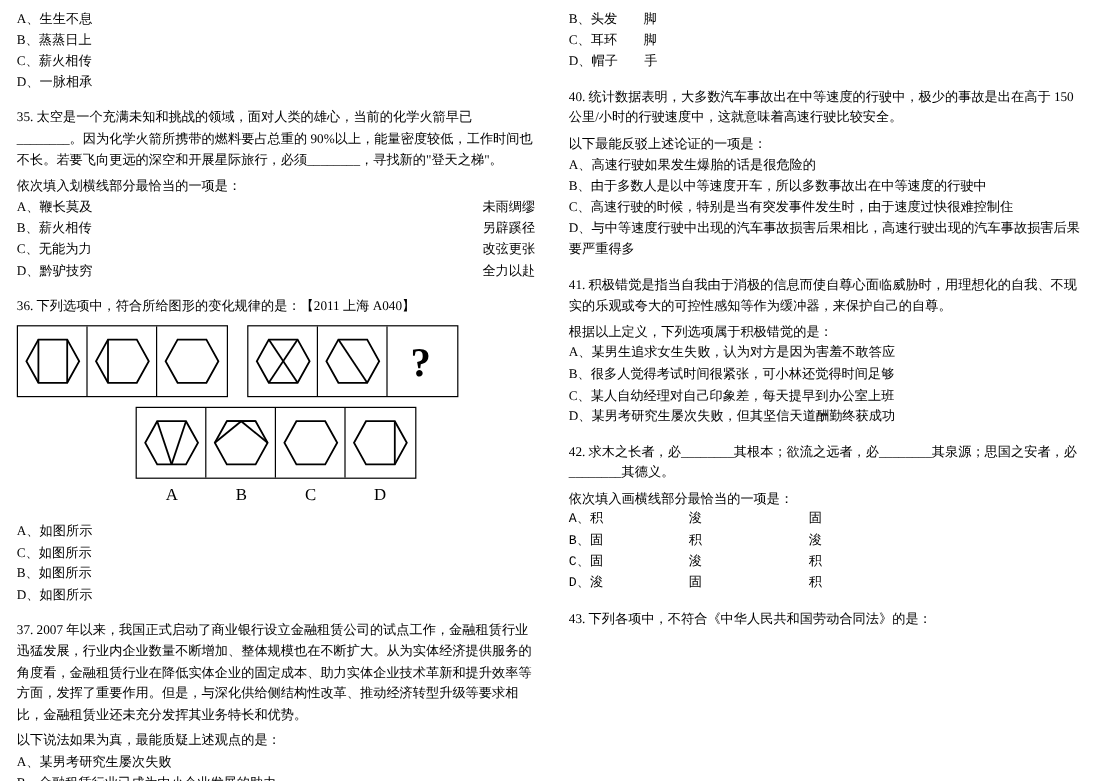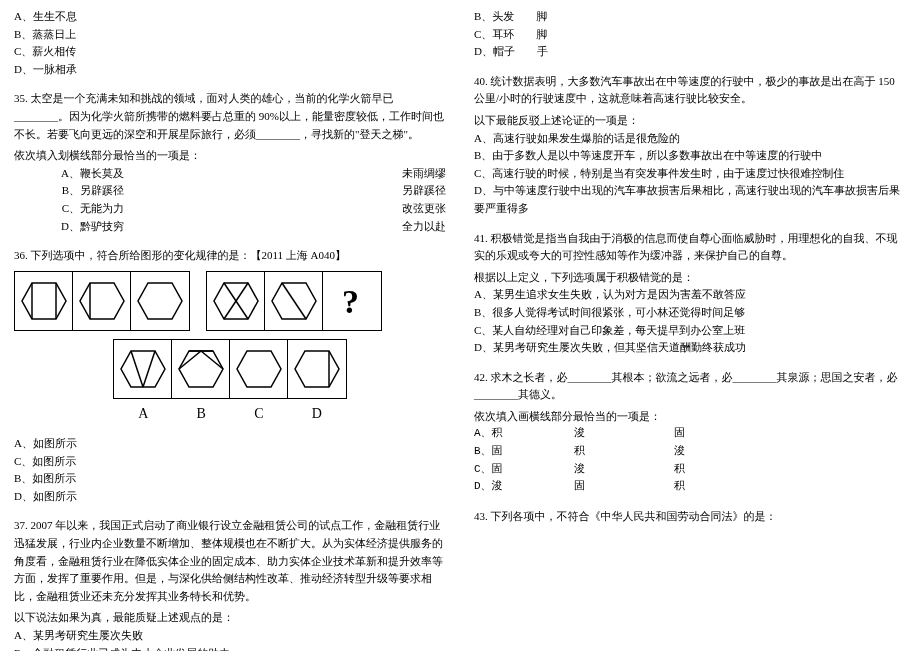--- a/index.html
+++ b/index.html
@@ -61,21 +61,21 @@
     .letters-row {
       display: flex;
       margin: 0 auto 10px auto;
       width: 232px;
       justify-content: space-around;
       font-size: 14px;
     }
     .two-col-opts {
       display: flex;
     }
-    .two-col-opts .col-a { width: 110px; text-align: right; }
+    .two-col-opts .col-a { width: 110px; }
     .two-col-opts .col-b { flex: 1; text-align: right; }
     .blank-opts {
       display: flex;
       gap: 0;
     }
     .blank-opts span {
       width: 100px;
       display: inline-block;
       font-family: Liberation Mono, monospace;
     }
@@ -94,21 +94,21 @@
   </div>
 
   <div class="question">
     <div class="q-body">35. 太空是一个充满未知和挑战的领域，面对人类的雄心，当前的化学火箭早已________。因为化学火箭所携带的燃料要占总重的 90%以上，能量密度较低，工作时间也不长。若要飞向更远的深空和开展星际旅行，必须________，寻找新的"登天之梯"。</div>
     <div>依次填入划横线部分最恰当的一项是：</div>
     <div class="two-col-opts">
         <span class="col-a">A、鞭长莫及</span>
         <span class="col-b">未雨绸缪</span>
       </div>
     <div class="two-col-opts">
-        <span class="col-a">B、另辟蹊径</span>
+        <span class="col-a">B、薪火相传</span>
         <span class="col-b">另辟蹊径</span>
       </div>
     <div class="two-col-opts">
         <span class="col-a">C、无能为力</span>
         <span class="col-b">改弦更张</span>
       </div>
     <div class="two-col-opts">
         <span class="col-a">D、黔驴技穷</span>
         <span class="col-b">全力以赴</span>
       </div>

